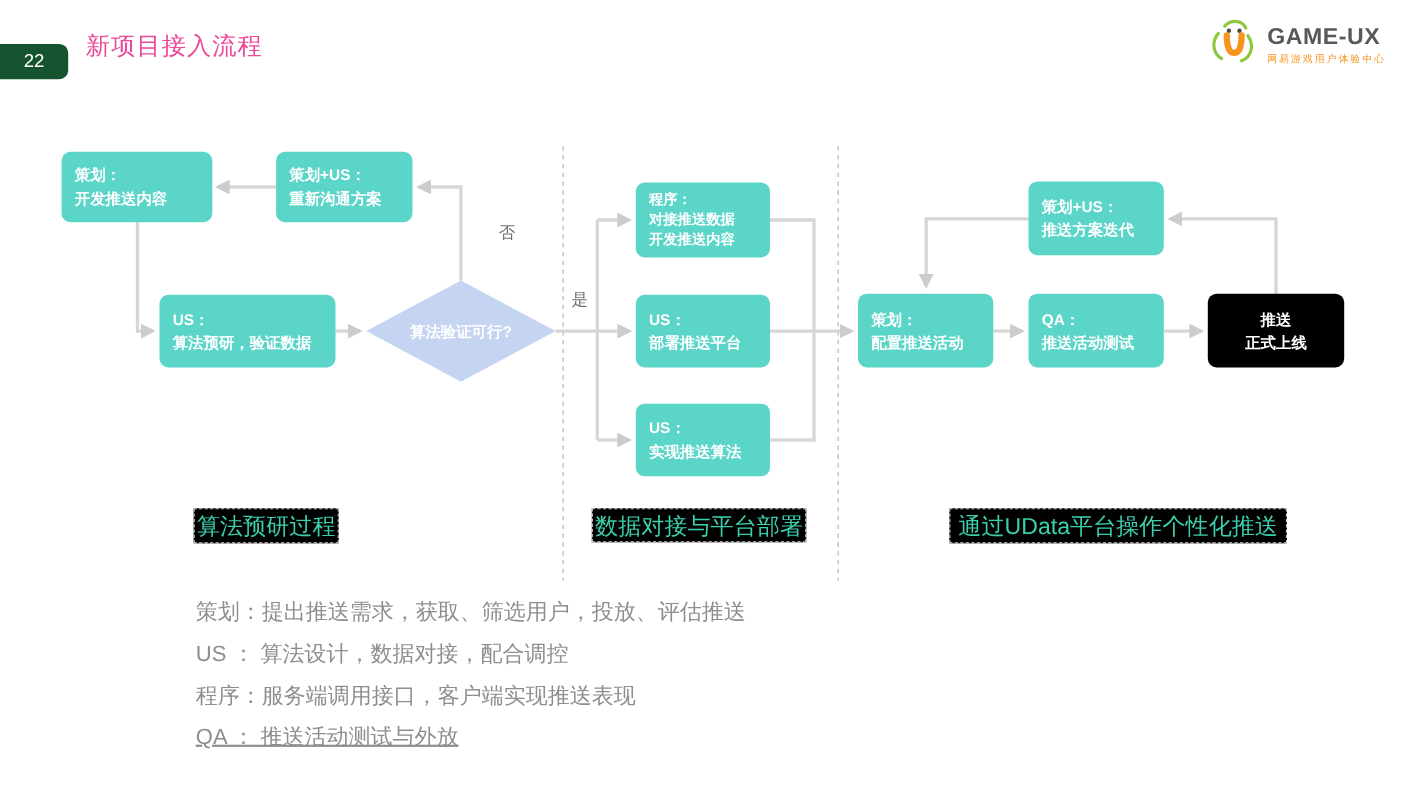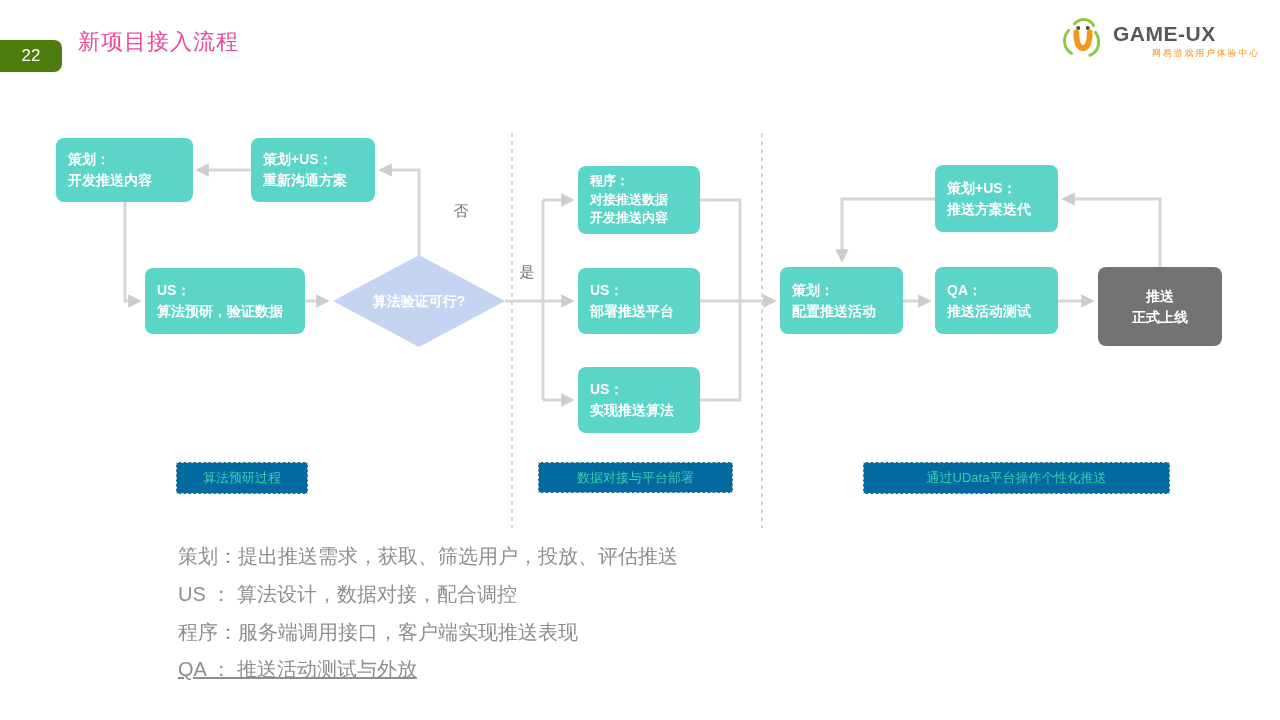--- a/index.html
+++ b/index.html
@@ -3,55 +3,55 @@
 <meta charset="utf-8">
 <style>
   html,body{margin:0;padding:0;background:#eee;}
   .slide{
     position:relative; width:1280px; height:720px; background:#ffffff;
     font-family:"Liberation Sans","DejaVu Sans",sans-serif; overflow:hidden;
   }
   
   .page-badge{
     position:absolute; left:0; top:40px; width:62px; height:32px;
-    background:#4d7c0f; color:#fff; font-size:17px;
+    background:#14532d; color:#fff; font-size:17px;
     display:flex; align-items:center; justify-content:center;
     border-radius:0 8px 8px 0;
   }
   .page-title{
     position:absolute; left:78px; top:27px; font-size:22px; color:#ec4899;
     letter-spacing:1px; white-space:nowrap;
   }
   
   .logo{position:absolute; right:20px; top:16px; display:flex; align-items:center; gap:7px;}
   .logo-text{display:flex; flex-direction:column;}
   .logo-brand{font-size:21px; font-weight:bold; color:#57585a; letter-spacing:.5px; line-height:1;}
-  .logo-tagline{font-size:9px; color:#f7941d; letter-spacing:1.8px; margin-top:3px; white-space:nowrap;margin-left:39px;}
+  .logo-tagline{font-size:9px; color:#f7941d; letter-spacing:1.8px; margin-top:3px; white-space:nowrap;}
   
   .connector-layer{position:absolute; left:0; top:0; width:1280px; height:720px; z-index:1;}
   .box{
     position:absolute; z-index:2; background:#5ad5c8; color:#fff; border-radius:8px;
     font-size:14px; font-weight:bold; line-height:1.5; padding:12px 12px;
     display:flex; flex-direction:column; justify-content:center; box-sizing:border-box;
   }
   .box.center{align-items:center; text-align:center;}
   #box-plan-request{left:56px; top:138px; width:137px; height:64px;}
   #box-replan{left:251px; top:138px; width:124px; height:64px;}
   #box-us-research{left:145px; top:268px; width:160px; height:66px;}
   #box-dev-integrate{left:578px; top:166px; width:122px; height:68px; font-size:13px; line-height:1.45;}
   #box-us-deploy{left:578px; top:268px; width:122px; height:66px;}
   #box-us-algorithm{left:578px; top:367px; width:122px; height:66px;}
   #box-plan-configure{left:780px; top:267px; width:123px; height:67px;}
   #box-qa-test{left:935px; top:267px; width:123px; height:67px;}
-  #box-launch{left:1098px; top:267px; width:124px; height:79px; background:#737373;}
+  #box-launch{left:1098px; top:267px; width:124px; height:67px; background:#000000;}
   #box-plan-iterate{left:935px; top:165px; width:123px; height:67px;}
   
   .section-label{
-    position:absolute; z-index:2; border:1px dashed #cfcfcf; background:#0369a1;
-    color:#3bcfae; font-size:13px; display:flex; align-items:center; justify-content:center;
+    position:absolute; z-index:2; border:1px dashed #cfcfcf; background:#000000;
+    color:#3bcfae; font-size:21px; display:flex; align-items:center; justify-content:center;
     box-sizing:border-box; white-space:nowrap;
   }
   #section-1{left:176px; top:462px; width:132px; height:32px;}
   #section-2{left:538px; top:462px; width:195px; height:31px;}
   #section-3{left:863px; top:462px; width:307px; height:32px;}
   
   .legend-line{position:absolute; left:178px; color:#8e8e8e; font-size:20px; white-space:nowrap; z-index:2;}
   #legend-1{top:543px;}
   #legend-2{top:581px;}
   #legend-3{top:619px;}

